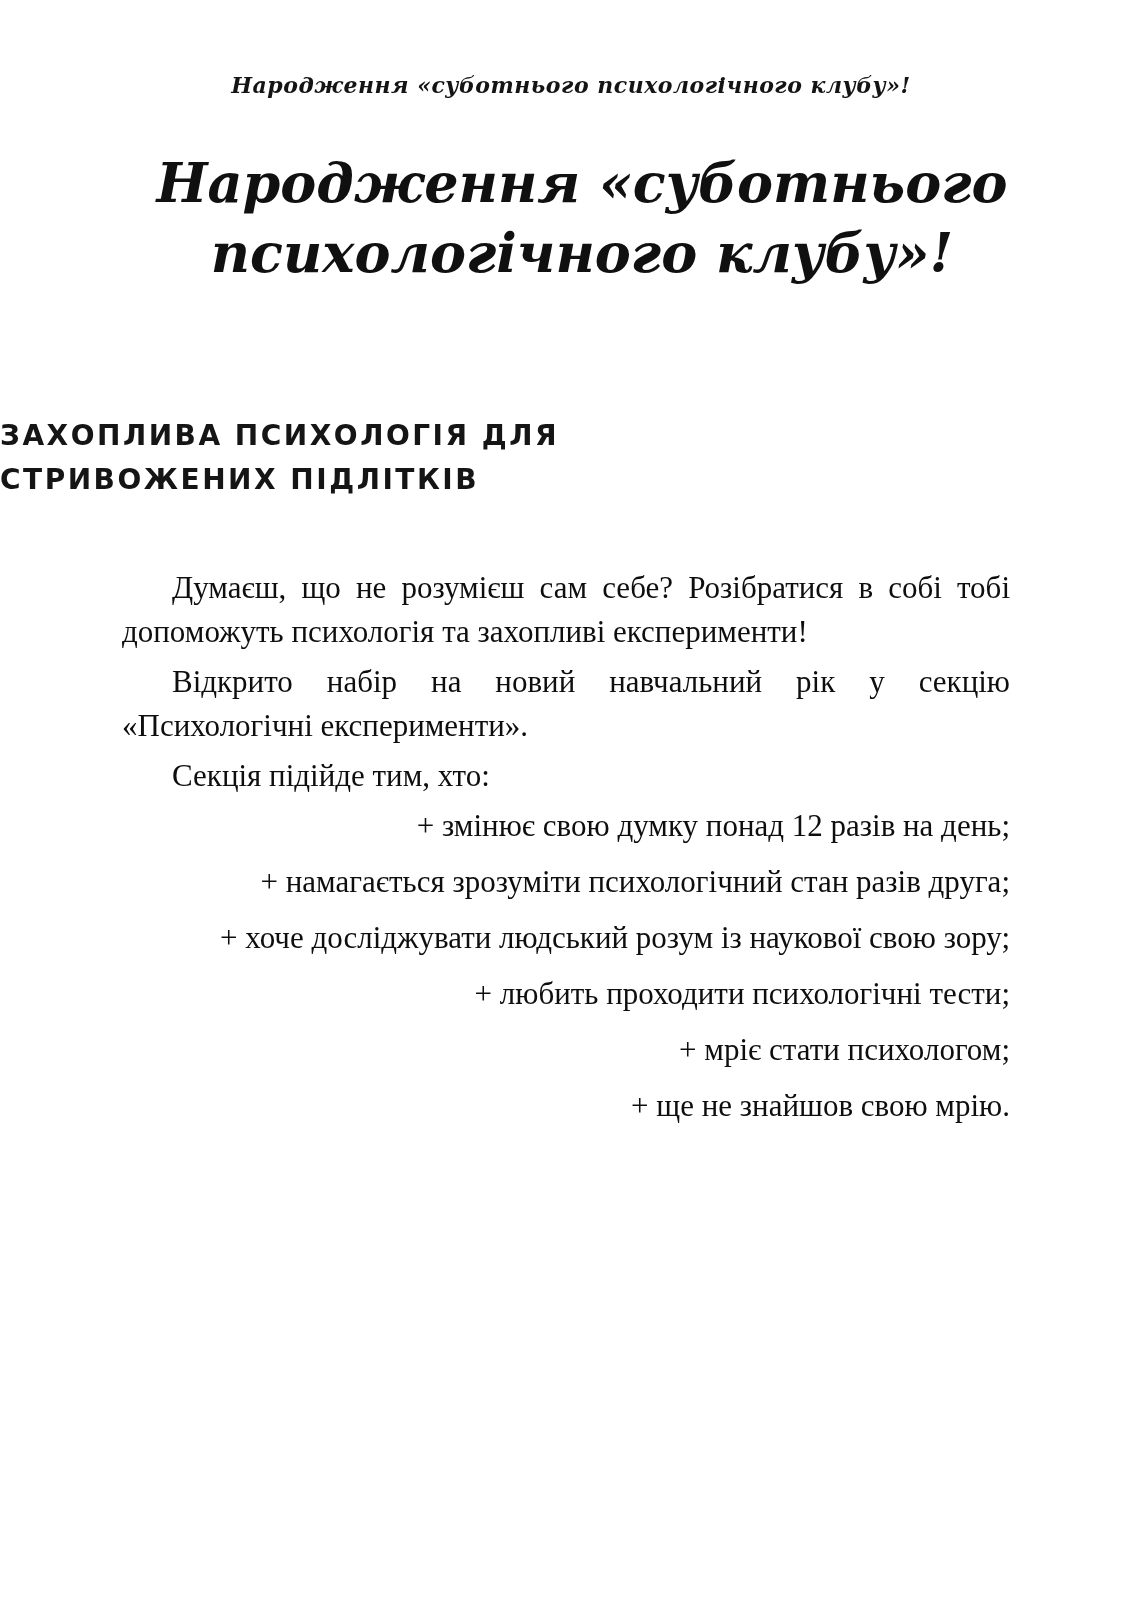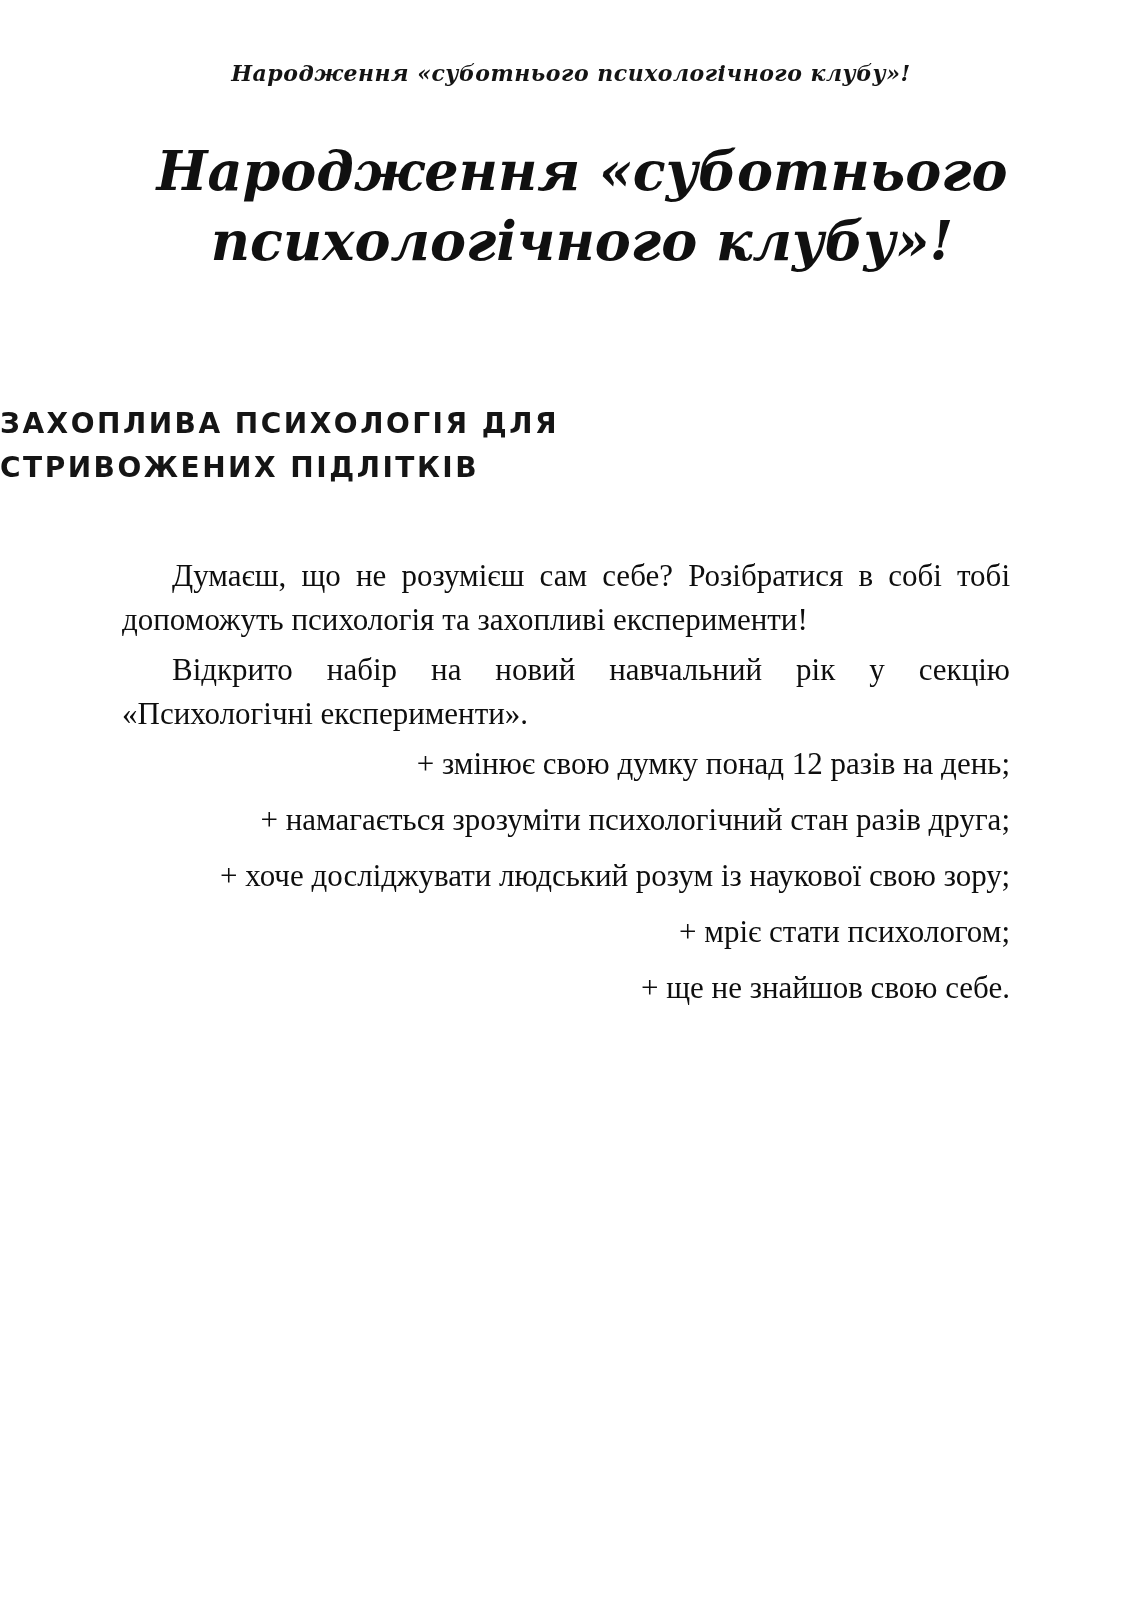--- a/index.html
+++ b/index.html
@@ -1,21 +1,21 @@
 <!DOCTYPE html>
 <html lang="uk"><head>
 <meta charset="utf-8">
 <style>
   * { margin: 0; padding: 0; box-sizing: border-box; }
   html, body { background: #ffffff; }
   .page {
     position: relative;
     width: 1142px;
     height: 1434px;
-    margin: 0 auto;
+    margin: 12px auto;
     background: #ffffff;
     color: #111111;
     overflow: hidden;
   }
   .running-header {
     padding-top: 60px;
     text-align: center;
     font-family: "DejaVu Serif", serif;
     font-style: italic;
     font-weight: 600;
@@ -90,24 +90,26 @@
   </h1>
 
   <h2 class="section-heading">
     <span class="line">ЗАХОПЛИВА ПСИХОЛОГІЯ ДЛЯ</span>
     <span class="line">СТРИВОЖЕНИХ ПІДЛІТКІВ</span>
   </h2>
 
   <div class="body-text">
     <p class="para">Думаєш, що не розумієш сам себе? Розібратися в собі тобі допоможуть психологія та захопливі експерименти!</p>
     <p class="para">Відкрито набір на новий навчальний рік у секцію «Психологічні експерименти».</p>
+    <p class="para">Секція підійде тим, хто:</p>
 
     <p class="bullet">+ змінює свою думку понад 12 разів на день;</p>
     <p class="bullet">+ намагається зрозуміти психологічний стан разів друга;</p>
     <p class="bullet">+ хоче досліджувати людський розум із наукової свою зору;</p>
+    <p class="bullet">+ любить проходити психологічні тести;</p>
     <p class="bullet">+ мріє стати психологом;</p>
-    <p class="bullet">+ ще не знайшов свою себе.</p>
+    <p class="bullet">+ ще не знайшов свою мрію.</p>
 
   </div>
 
   <div class="page-number">3</div>
 
 </div>
 
 </body></html>

